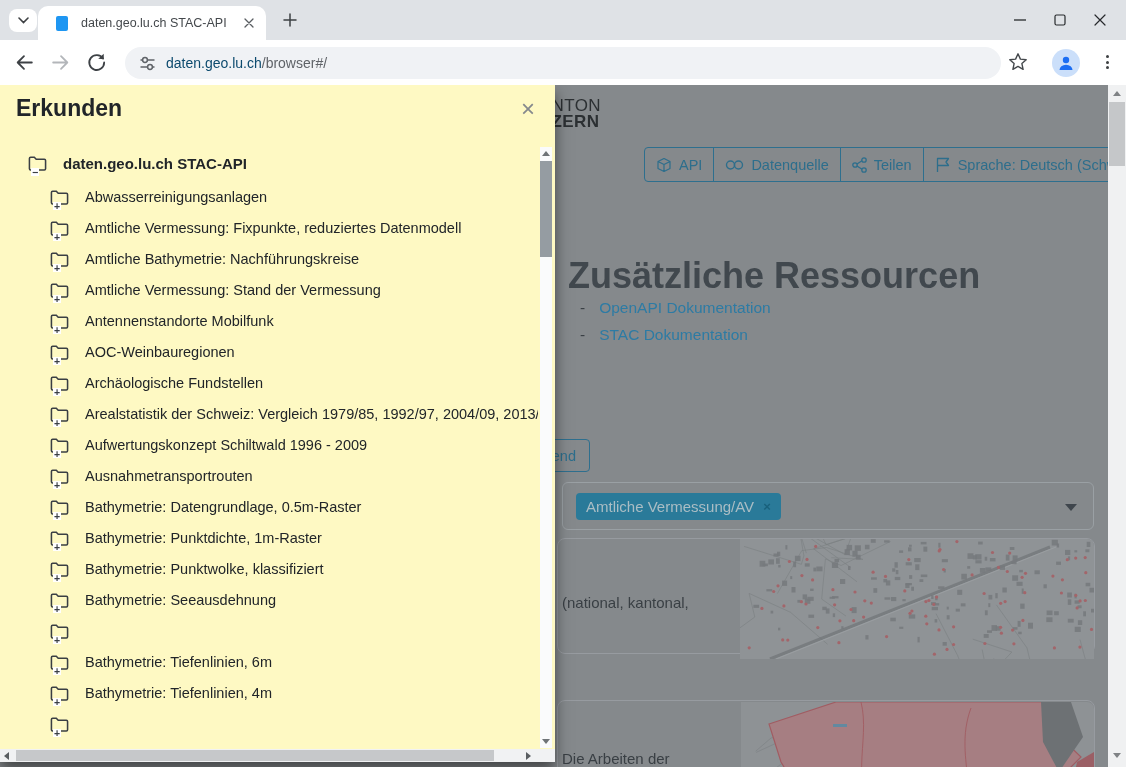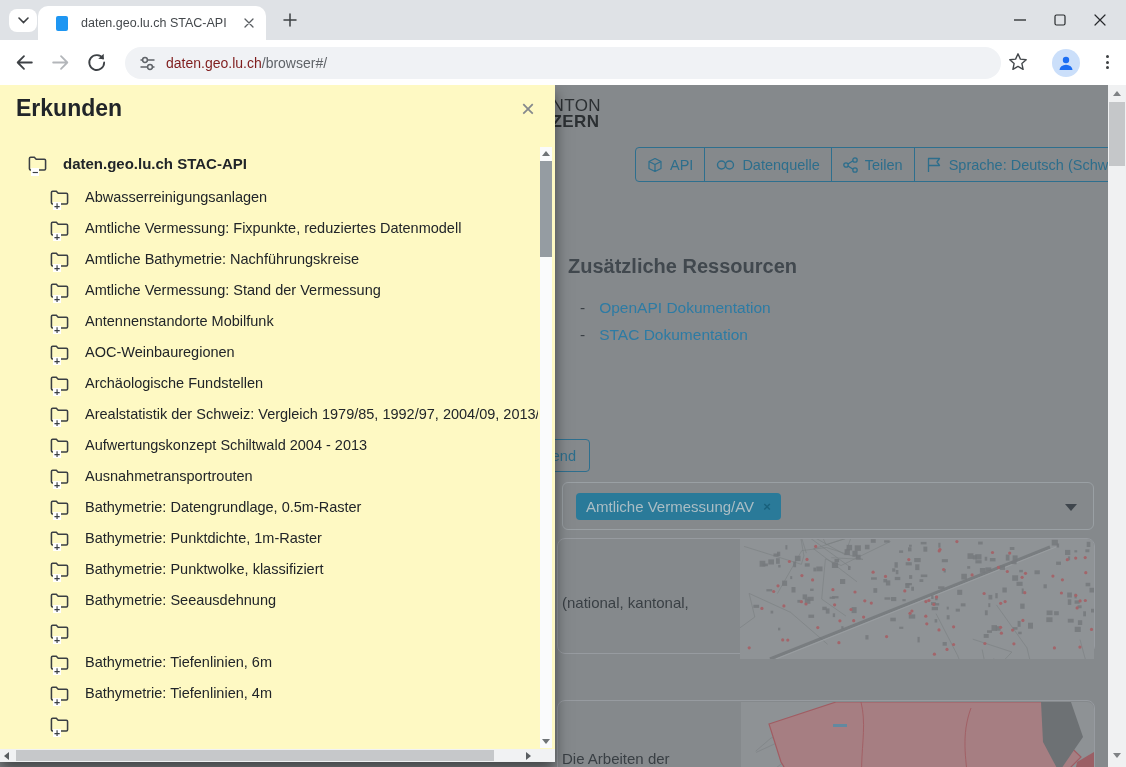--- a/index.html
+++ b/index.html
@@ -20,42 +20,42 @@
   .new-tab{position:absolute;left:278px;top:8px;width:24px;height:24px;display:flex;align-items:center;justify-content:center;}
   .win-controls{position:absolute;right:6px;top:0;height:40px;display:flex;align-items:center;}
   .win-btn{width:40px;height:40px;display:flex;align-items:center;justify-content:center;}
 
   .toolbar{position:absolute;top:40px;left:0;right:0;height:45px;background:#fff;
            border-bottom:1px solid #d9dbdf;}
   .nav-ic{position:absolute;top:52px;width:21px;height:21px;}
   .url-pill{position:absolute;left:125px;top:47px;width:876px;height:32px;background:#f0f2f5;
             border-radius:16px;display:flex;align-items:center;}
   .site-icon{margin-left:14px;margin-right:10px;flex:none;}
-  .url-text{font-size:14px;color:#7f1d1d;white-space:nowrap;}
+  .url-text{font-size:14px;color:#0c4a6e;white-space:nowrap;}
   .url-path{color:#5f6368;}
   .star{position:absolute;left:1008px;top:52px;}
   .avatar{position:absolute;left:1052px;top:49px;width:28px;height:28px;border-radius:50%;
           background:#cbdffa;display:flex;align-items:center;justify-content:center;}
   .menu-dots{position:absolute;left:1098px;top:52px;width:18px;height:20px;display:flex;
              flex-direction:column;align-items:center;justify-content:center;gap:2.5px;}
   .menu-dots i{width:3px;height:3px;border-radius:50%;background:#3d4043;}
 
   
   .content{position:absolute;top:85px;left:0;width:1126px;height:682px;overflow:hidden;background:#85898c;}
 
   .logo{position:absolute;left:528px;top:13px;color:#2c3033;font-size:17px;line-height:15.5px;letter-spacing:.4px;}
   .logo .b2{font-weight:700;display:block;}
 
   .actions{position:absolute;left:628px;top:62px;display:flex;}
   .action-btn{height:33px;border:1px solid #2e6f8e;color:#2d6e8c;display:flex;align-items:center;
               gap:7px;padding:0 11px;font-size:14.5px;margin-left:-1px;background:transparent;white-space:nowrap;}
-  .action-btn:first-child{border-radius:4px 0 0 4px;margin-left:7px;}
+  .action-btn:first-child{border-radius:4px 0 0 4px;margin-left:16px;}
   .action-btn:last-child{border-radius:0 4px 4px 0;}
 
-  .res-heading{position:absolute;left:568px;top:170px;font-size:20px;font-weight:600;color:#41484e;}
+  .res-heading{position:absolute;left:568px;top:170px;font-size:36px;font-weight:600;color:#41484e;}
   .res-link-row{position:absolute;left:580px;font-size:15.5px;color:#3a4045;display:flex;gap:14px;}
   .res-link{color:#2d7ba4;}
 
   .sort-frag{position:absolute;left:470px;top:354px;width:120px;height:33px;border:1px solid #2e6f8e;
              border-radius:4px;color:#2d6e8c;display:flex;align-items:center;justify-content:flex-end;
              padding-right:13px;font-size:14.5px;box-sizing:border-box;}
 
   .select{position:absolute;left:562px;top:397px;width:532px;height:48px;border:1px solid #9aa0a4;
           border-radius:6px;box-sizing:border-box;}
   .tag{position:absolute;left:13px;top:10px;height:27px;background:#2a7a99;border-radius:4px;color:#aabdc4;
@@ -618,21 +618,21 @@
     </span>
     <span class="tree-label">Arealstatistik der Schweiz: Vergleich 1979/85, 1992/97, 2004/09, 2013/18</span>
   </div>
         <div class="tree-row child" style="top: 290px;">
     <span class="fic">
       <svg width="19" height="17" viewBox="0 0 16 14">
         <path d="M1.2 2.8 C1.2 2.2 1.65 1.8 2.2 1.8 H5.3 L6.9 3.5 H13.8 C14.35 3.5 14.8 3.95 14.8 4.5 V11.4 C14.8 11.95 14.35 12.4 13.8 12.4 H2.2 C1.65 12.4 1.2 11.95 1.2 11.4 Z" fill="none" stroke="#3a3f44" stroke-width="1.3"></path>
       </svg>
       <i class="badge">+</i>
     </span>
-    <span class="tree-label">Aufwertungskonzept Schiltwald 2004 - 2013</span>
+    <span class="tree-label">Aufwertungskonzept Schiltwald 1996 - 2009</span>
   </div>
         <div class="tree-row child" style="top: 321px;">
     <span class="fic">
       <svg width="19" height="17" viewBox="0 0 16 14">
         <path d="M1.2 2.8 C1.2 2.2 1.65 1.8 2.2 1.8 H5.3 L6.9 3.5 H13.8 C14.35 3.5 14.8 3.95 14.8 4.5 V11.4 C14.8 11.95 14.35 12.4 13.8 12.4 H2.2 C1.65 12.4 1.2 11.95 1.2 11.4 Z" fill="none" stroke="#3a3f44" stroke-width="1.3"></path>
       </svg>
       <i class="badge">+</i>
     </span>
     <span class="tree-label">Ausnahmetransportrouten</span>
   </div>

